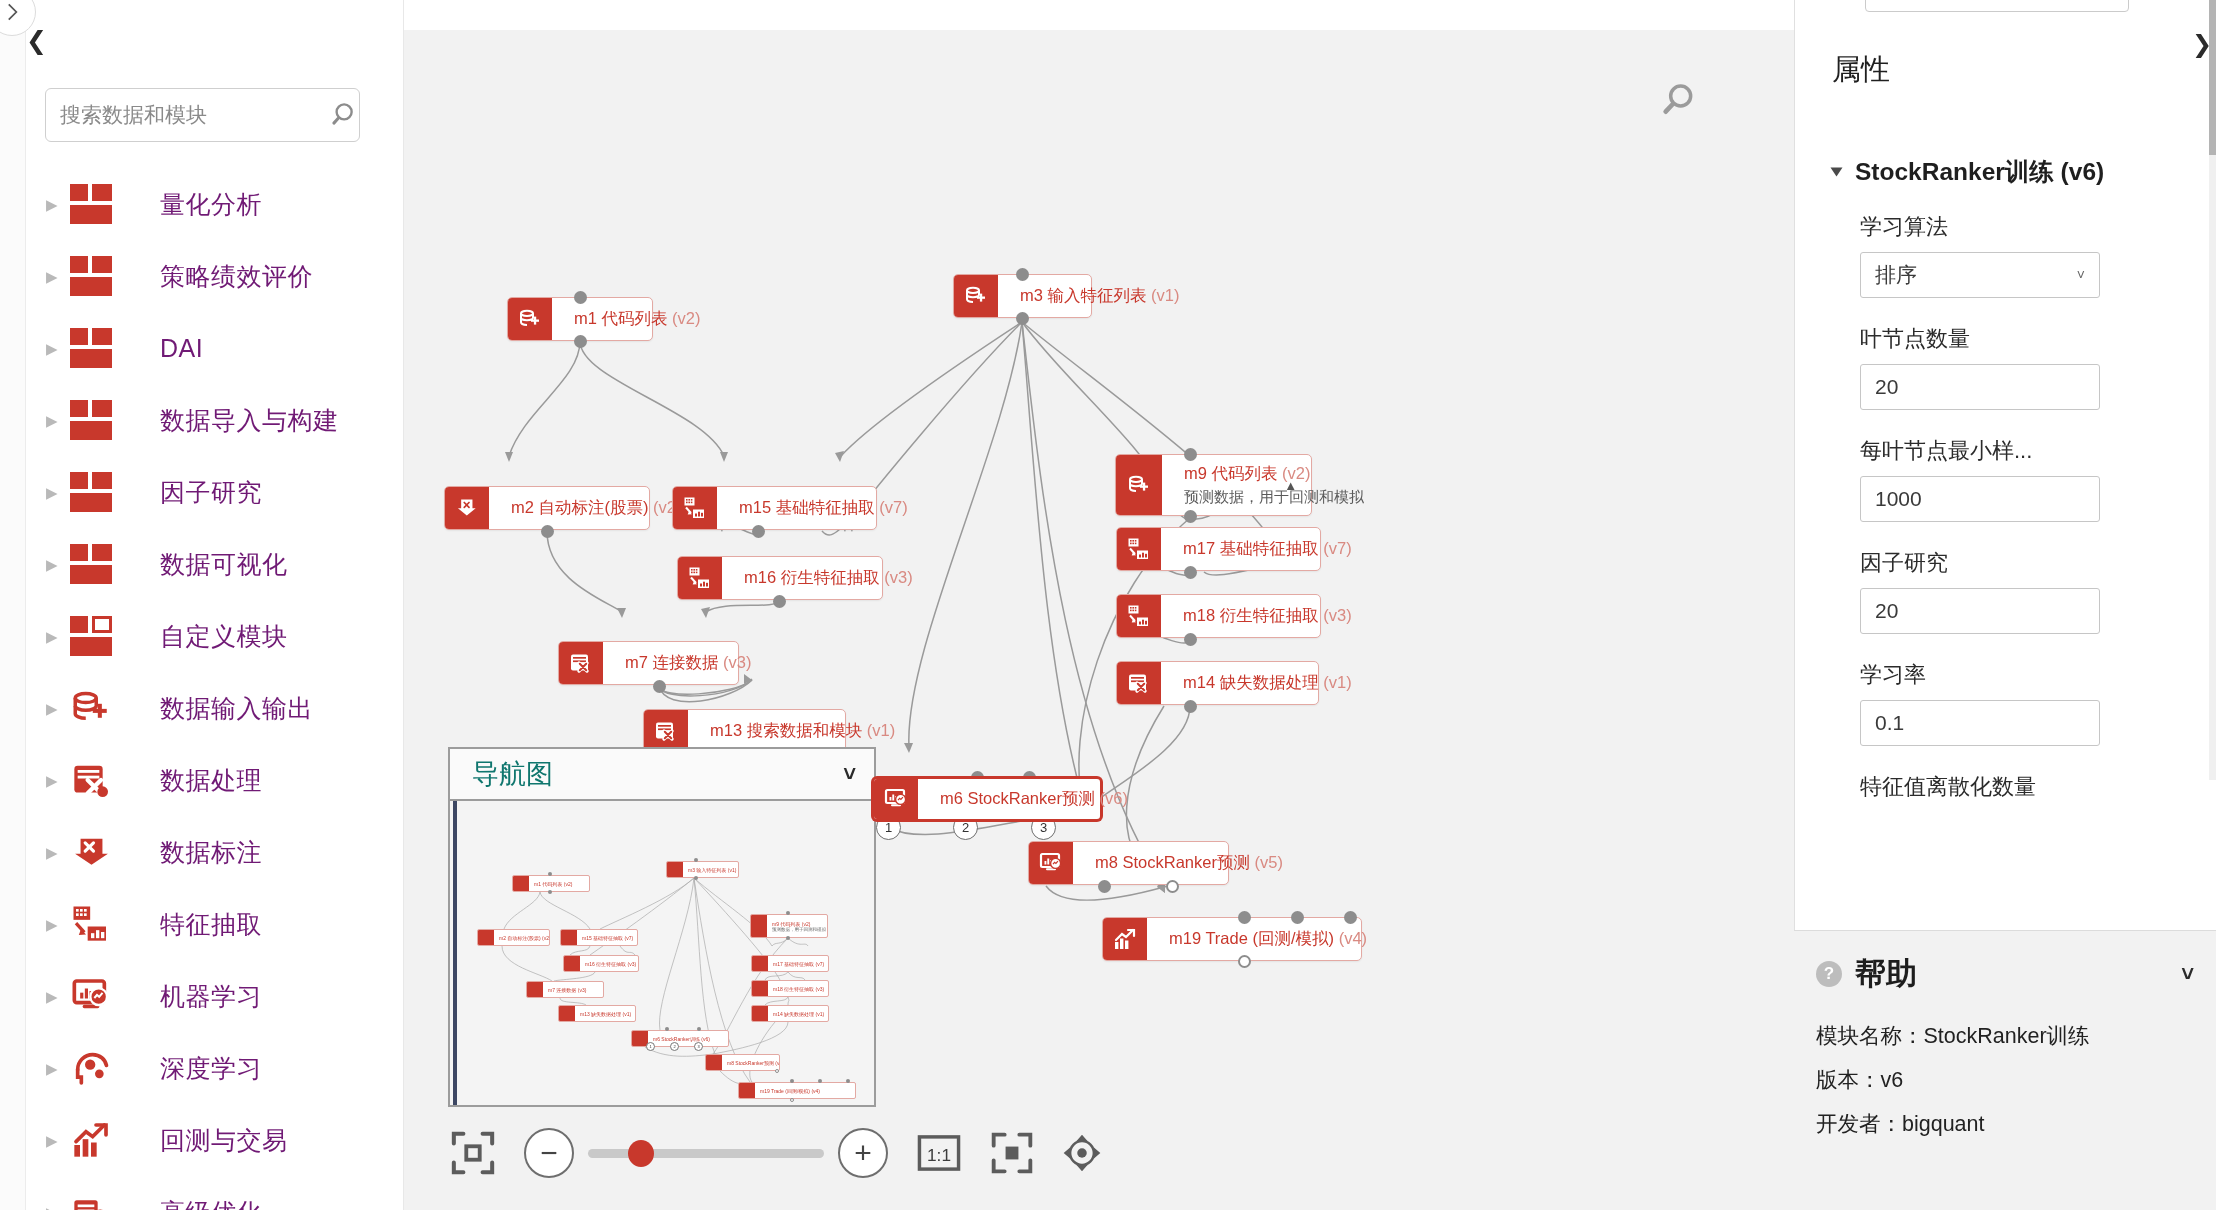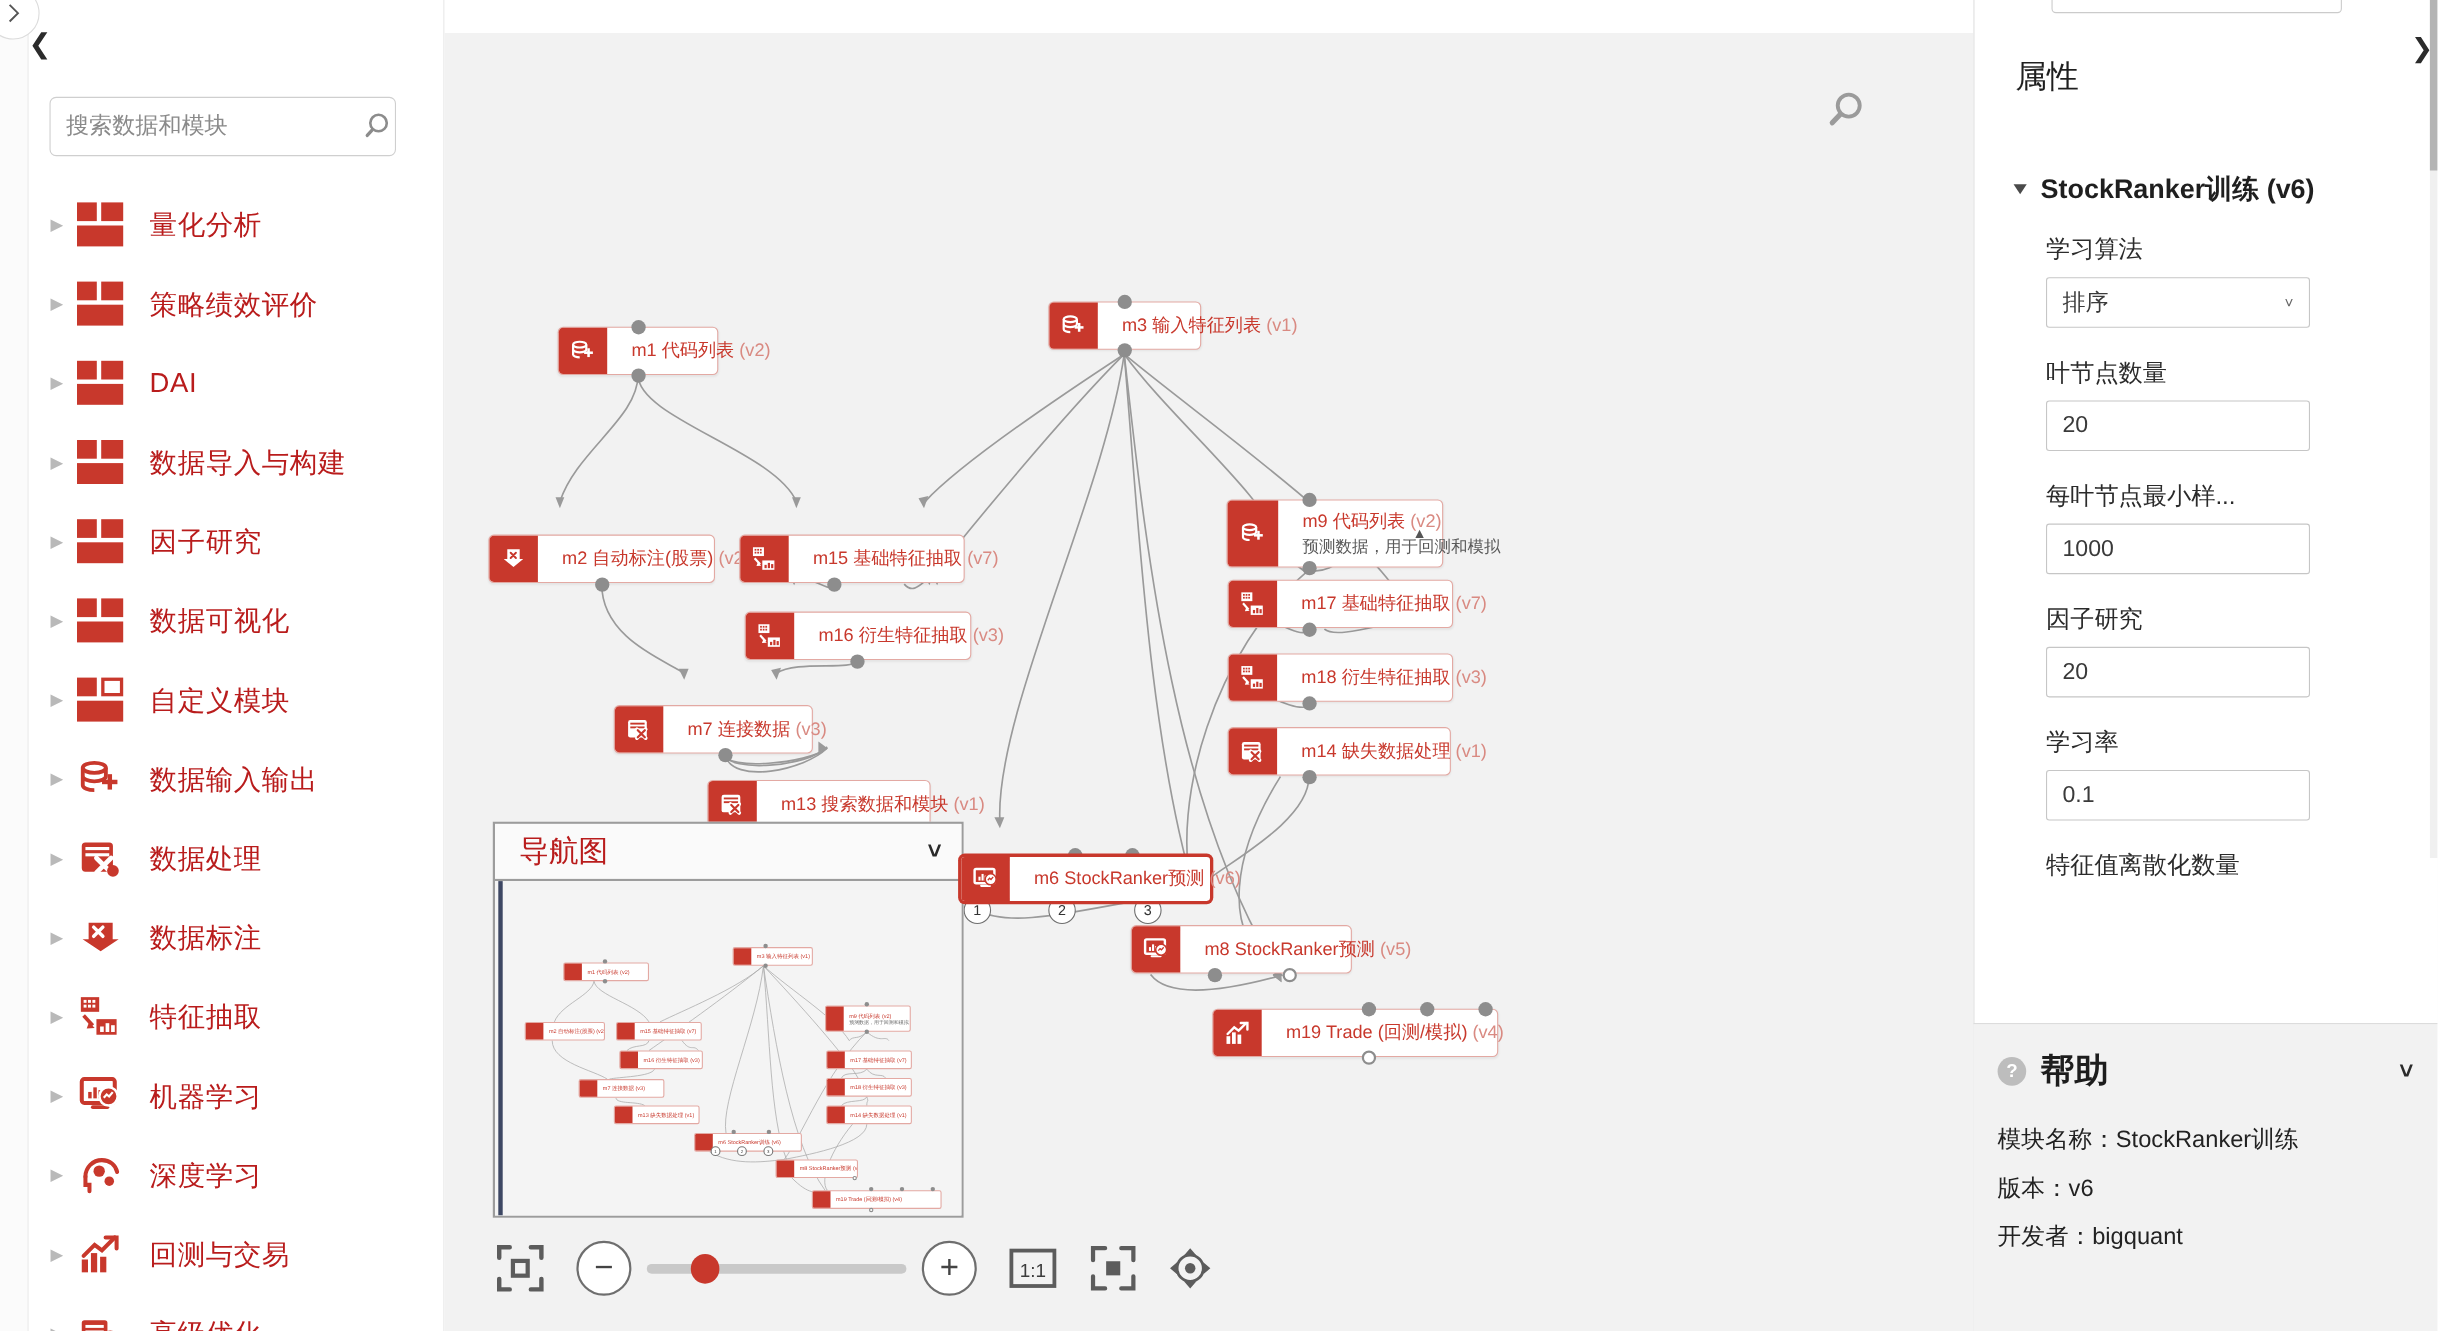--- a/index.html
+++ b/index.html
@@ -56,21 +56,21 @@
   }
   .cat-caret {
     width: 22px; flex: 0 0 22px; color: #b9b9b9; font-size: 15px;
     line-height: 1; display: flex; align-items: center;
   }
   .cat-icon {
     width: 46px; height: 44px; flex: 0 0 46px;
     margin-right: 22px; position: relative;
     display: flex; align-items: center; justify-content: center;
   }
-  .cat-label { font-size: 25px; color: #b91c1c; letter-spacing: .5px; white-space: nowrap; }
+  .cat-label { font-size: 25px; color: #701a75; letter-spacing: .5px; white-space: nowrap; margin-left: 24px; }
 
   
   .gblock { width: 42px; height: 40px; position: relative; }
   .gblock i { position: absolute; background: #c8382c; display: block; }
   .gblock i.tl { left: 0; top: 0; width: 18px; height: 17px; }
   .gblock i.tr { left: 22px; top: 0; width: 20px; height: 17px; }
   .gblock i.bt { left: 0; top: 21px; width: 42px; height: 19px; }
   .gblock.hollow i.tr { background: #fff; border: 3px solid #c8382c; }
 
   
@@ -147,21 +147,21 @@
     background: #fafafa;
     border: 2px solid #9c9c9c;
     z-index: 20;
   }
   .navmap-hd {
     height: 52px; background: #fafafa;
     border-bottom: 2px solid #9c9c9c;
     display: flex; align-items: center; justify-content: space-between;
     padding: 0 18px 0 22px;
   }
-  .navmap-title { font-size: 27px; color: #b91c1c; }
+  .navmap-title { font-size: 27px; color: #0f766e; }
   .navmap-chev { font-size: 22px; color: #2a2a2a; font-weight: 700; }
   .navmap-body { position: relative; height: 304px; background: #f4f4f4; overflow: hidden; }
   .navmap-body .vbar {
     position: absolute; left: 3px; top: 0; width: 4px; height: 304px; background: #3d4763;
   }
   .mini {
     position: absolute; height: 17px; display: flex; align-items: stretch;
     background: #fff; border: .8px solid #e3a9a3; border-radius: 2px;
   }
   .mini.tall { height: 24px; }

